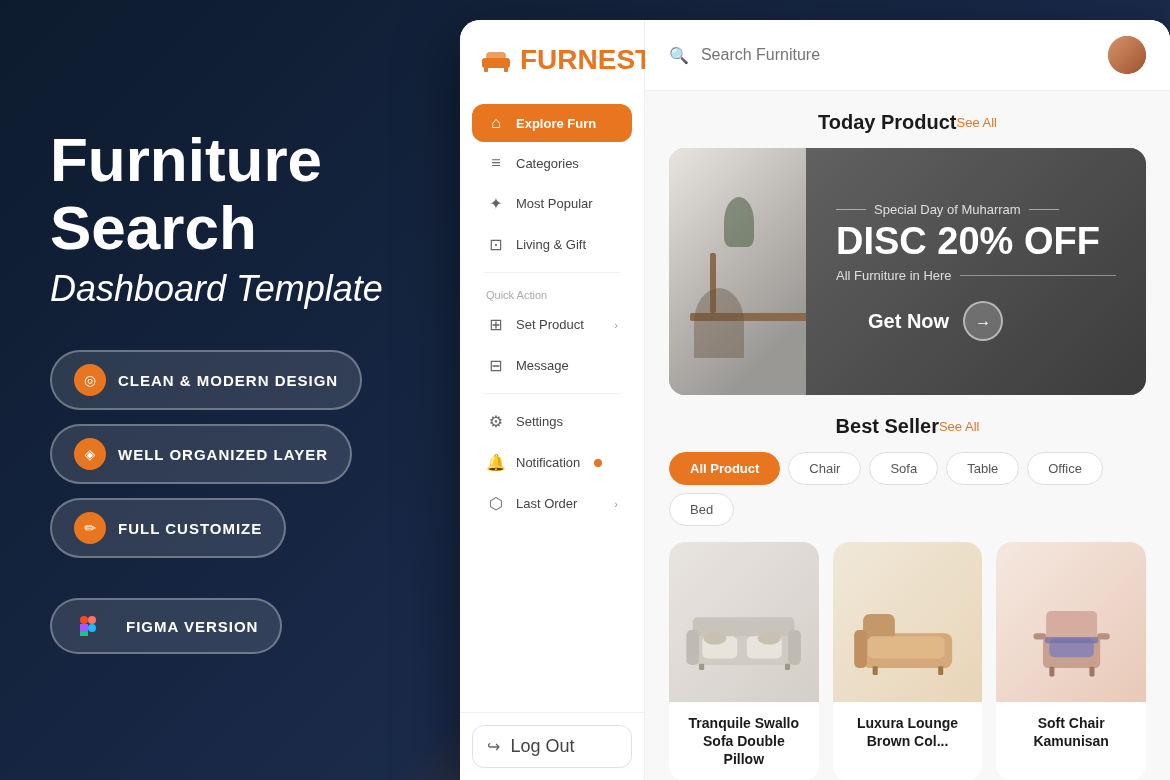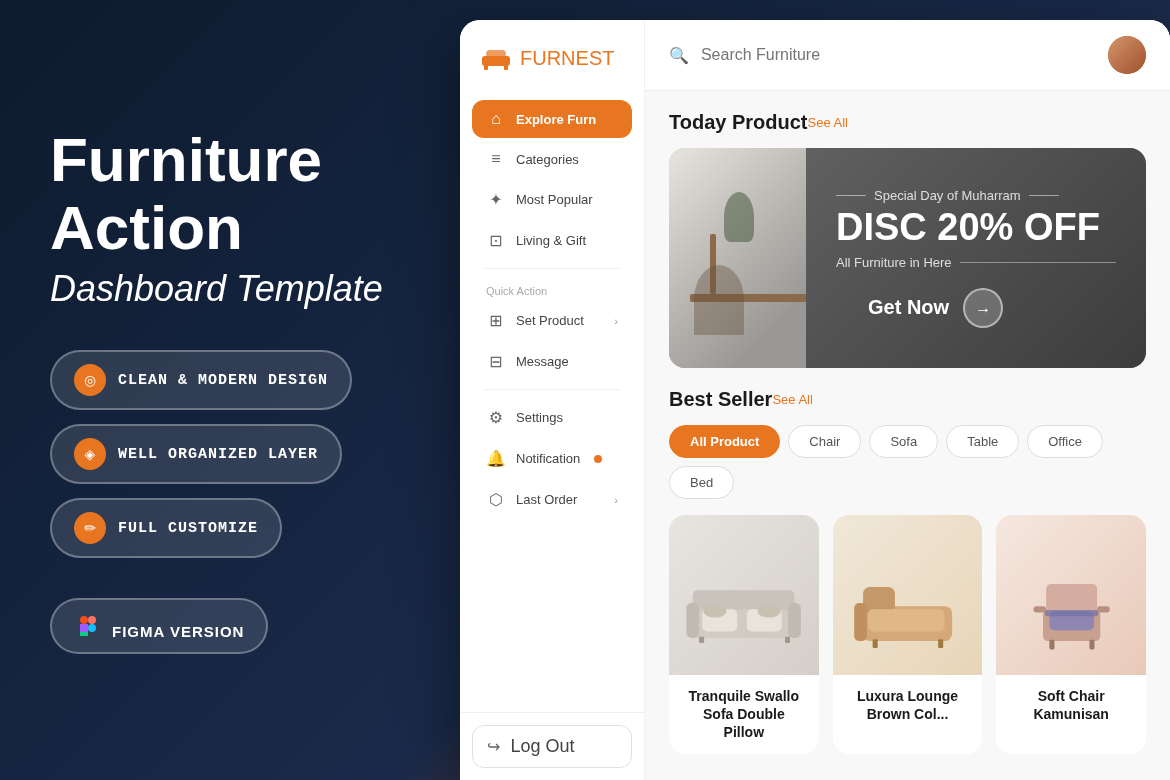--- a/index.html
+++ b/index.html
@@ -78,27 +78,26 @@
       font-size: 14px;
       flex-shrink: 0;
     }
 
     .promo-feature-text {
       font-size: 15px;
       font-weight: 800;
       color: #ffffff;
       letter-spacing: 1px;
       text-transform: uppercase;
-      font-family: Liberation Mono, monospace;
     }
 
     .figma-badge {
       display: flex;
-      align-items: flex-end;
-      gap: 10px;
+      align-items: center;
+      gap: 24px;
       background: rgba(255,255,255,0.12);
       border: 2px solid rgba(255,255,255,0.3);
       border-radius: 40px;
       padding: 12px 22px;
       width: fit-content;
     }
 
     .figma-icon {
       width: 28px;
       height: 28px;
@@ -146,22 +145,22 @@
 
     .logo-icon {
       width: 32px;
       height: 28px;
       display: flex;
       align-items: center;
       justify-content: center;
     }
 
     .logo-text {
-      font-size: 20px;
-      font-weight: 400;
+      font-size: 28px;
+      font-weight: 700;
       color: #1a1a1a;
     }
 
     .logo-text span {
       color: #e87520;
     }
 
     .sidebar-nav {
       padding: 8px 12px;
       flex: 1;
@@ -303,21 +302,21 @@
     
     .content-area {
       padding: 20px 24px;
       overflow-y: auto;
       flex: 1;
     }
 
     
     .section-header {
       display: flex;
-      justify-content: flex-start;
+      justify-content: center;
       align-items: center;
       margin-bottom: 14px;
     }
 
     .section-title {
       font-size: 20px;
       font-weight: 700;
       color: #1a1a1a;
     }
 
@@ -325,21 +324,21 @@
       font-size: 13px;
       color: #e87520;
       cursor: pointer;
       font-weight: 500;
     }
 
     
     .banner {
       border-radius: 16px;
       overflow: hidden;
-      height: 220px;
+      height: 247px;
       background: linear-gradient(135deg, #c8c8c8, #9a9a9a);
       position: relative;
       margin-bottom: 20px;
       display: flex;
       align-items: stretch;
     }
 
     .banner-image-area {
       flex: 1;
       background: linear-gradient(120deg, #d0ccc8 0%, #b0ada8 50%, #9a9895 100%);
@@ -590,21 +589,21 @@
     }
   </style>
 </head>
 <body>
 
 <div class="page-wrapper">
 
   <div class="promo-panel">
     <div class="promo-title">
       <span>Furniture</span><br>
-      <span>Action</span>
+      <span>Search</span>
     </div>
     <div class="promo-subtitle">Dashboard Template</div>
 
     <div class="promo-features">
       <div class="promo-feature-item">
         <div class="promo-feature-icon">◎</div>
         <span class="promo-feature-text">CLEAN &amp; MODERN DESIGN</span>
       </div>
       <div class="promo-feature-item">
         <div class="promo-feature-icon">◈</div>

